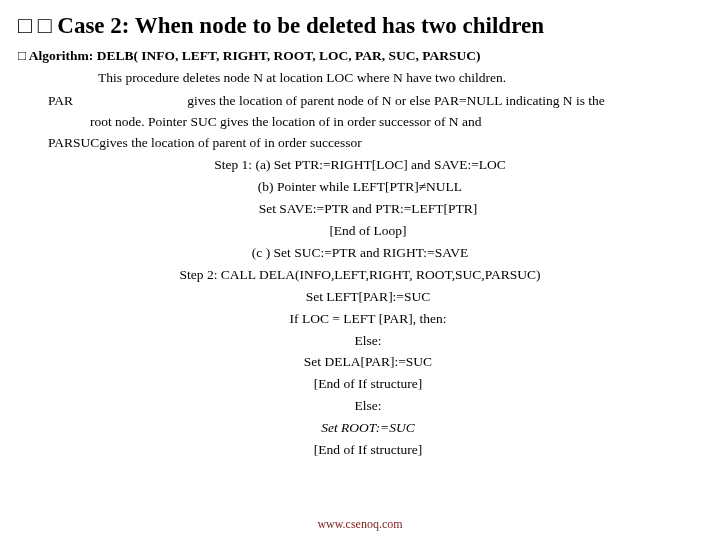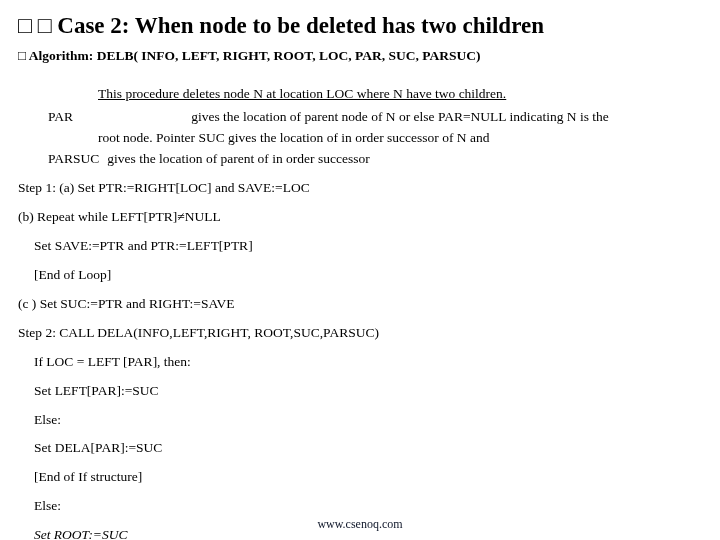--- a/index.html
+++ b/index.html
@@ -22,59 +22,58 @@
     .title {
       font-size: 23px;
       font-weight: bold;
       margin-bottom: 4px;
       line-height: 1.4;
     }
 
     .algo-header {
       font-size: 13.5px;
       font-weight: bold;
-      margin-bottom: 18px;
+      margin-bottom: 2px;
       line-height: 1.5;
     }
 
     .content-block {
       line-height: 1.55;
       font-size: 13.5px;
     }
 
     .indent1 {
       padding-left: 80px;
-      text-decoration: underline;
     }
 
     .indent-par {
       display: flex;
       flex-direction: row;
-      gap: 8px;
     }
 
     .par-label {
       min-width: 80px;
       font-weight: normal;
     }
 
     .par-text {
       flex: 1;
       text-align: center;
     }
 
     .step-line {
-      margin-top: 8px;
+      margin-top: 1px;
       line-height: 1.55;
+      text-align: center;
     }
 
     .footer {
       text-align: center;
       font-size: 12px;
-      color: #0f172a;
+      color: #7f1d1d;
       position: absolute;
       bottom: 8px;
       left: 0;
       right: 0;
     }
 
     .bold {
       font-weight: bold;
     }
   </style>
@@ -110,39 +109,39 @@
     <div class="indent-par">
       <span style="padding-left:30px; min-width:72px; font-weight:normal;">PARSUC</span>
       <span>gives the location of parent of in order successor</span>
     </div>
   </div>
 
   <div class="content-block step-line">
     <span>Step 1: (a) Set PTR:=RIGHT[LOC] and SAVE:=LOC</span>
   </div>
   <div class="content-block step-line">
-    <span>      (b) Repeat while LEFT[PTR]≠NULL</span>
+    <span>      (b) Pointer while LEFT[PTR]≠NULL</span>
   </div>
   <div class="content-block step-line" style="padding-left:16px;">
     <span>              Set SAVE:=PTR and PTR:=LEFT[PTR]</span>
   </div>
   <div class="content-block step-line" style="padding-left:16px;">
     <span>              [End of Loop]</span>
   </div>
   <div class="content-block step-line">
     <span>      (c ) Set SUC:=PTR and RIGHT:=SAVE</span>
   </div>
   <div class="content-block step-line">
     <span>Step 2: CALL DELA(INFO,LEFT,RIGHT, ROOT,SUC,PARSUC)</span>
   </div>
   <div class="content-block step-line" style="padding-left:16px;">
-    <span>              If LOC = LEFT [PAR], then:</span>
+    <span>               Set LEFT[PAR]:=SUC</span>
   </div>
   <div class="content-block step-line" style="padding-left:16px;">
-    <span>               Set LEFT[PAR]:=SUC</span>
+    <span>              If LOC = LEFT [PAR], then:</span>
   </div>
   <div class="content-block step-line" style="padding-left:16px;">
     <span>              Else:</span>
   </div>
   <div class="content-block step-line" style="padding-left:16px;">
     <span>              Set DELA[PAR]:=SUC</span>
   </div>
   <div class="content-block step-line" style="padding-left:16px;">
     <span>              [End of If structure]</span>
   </div>

